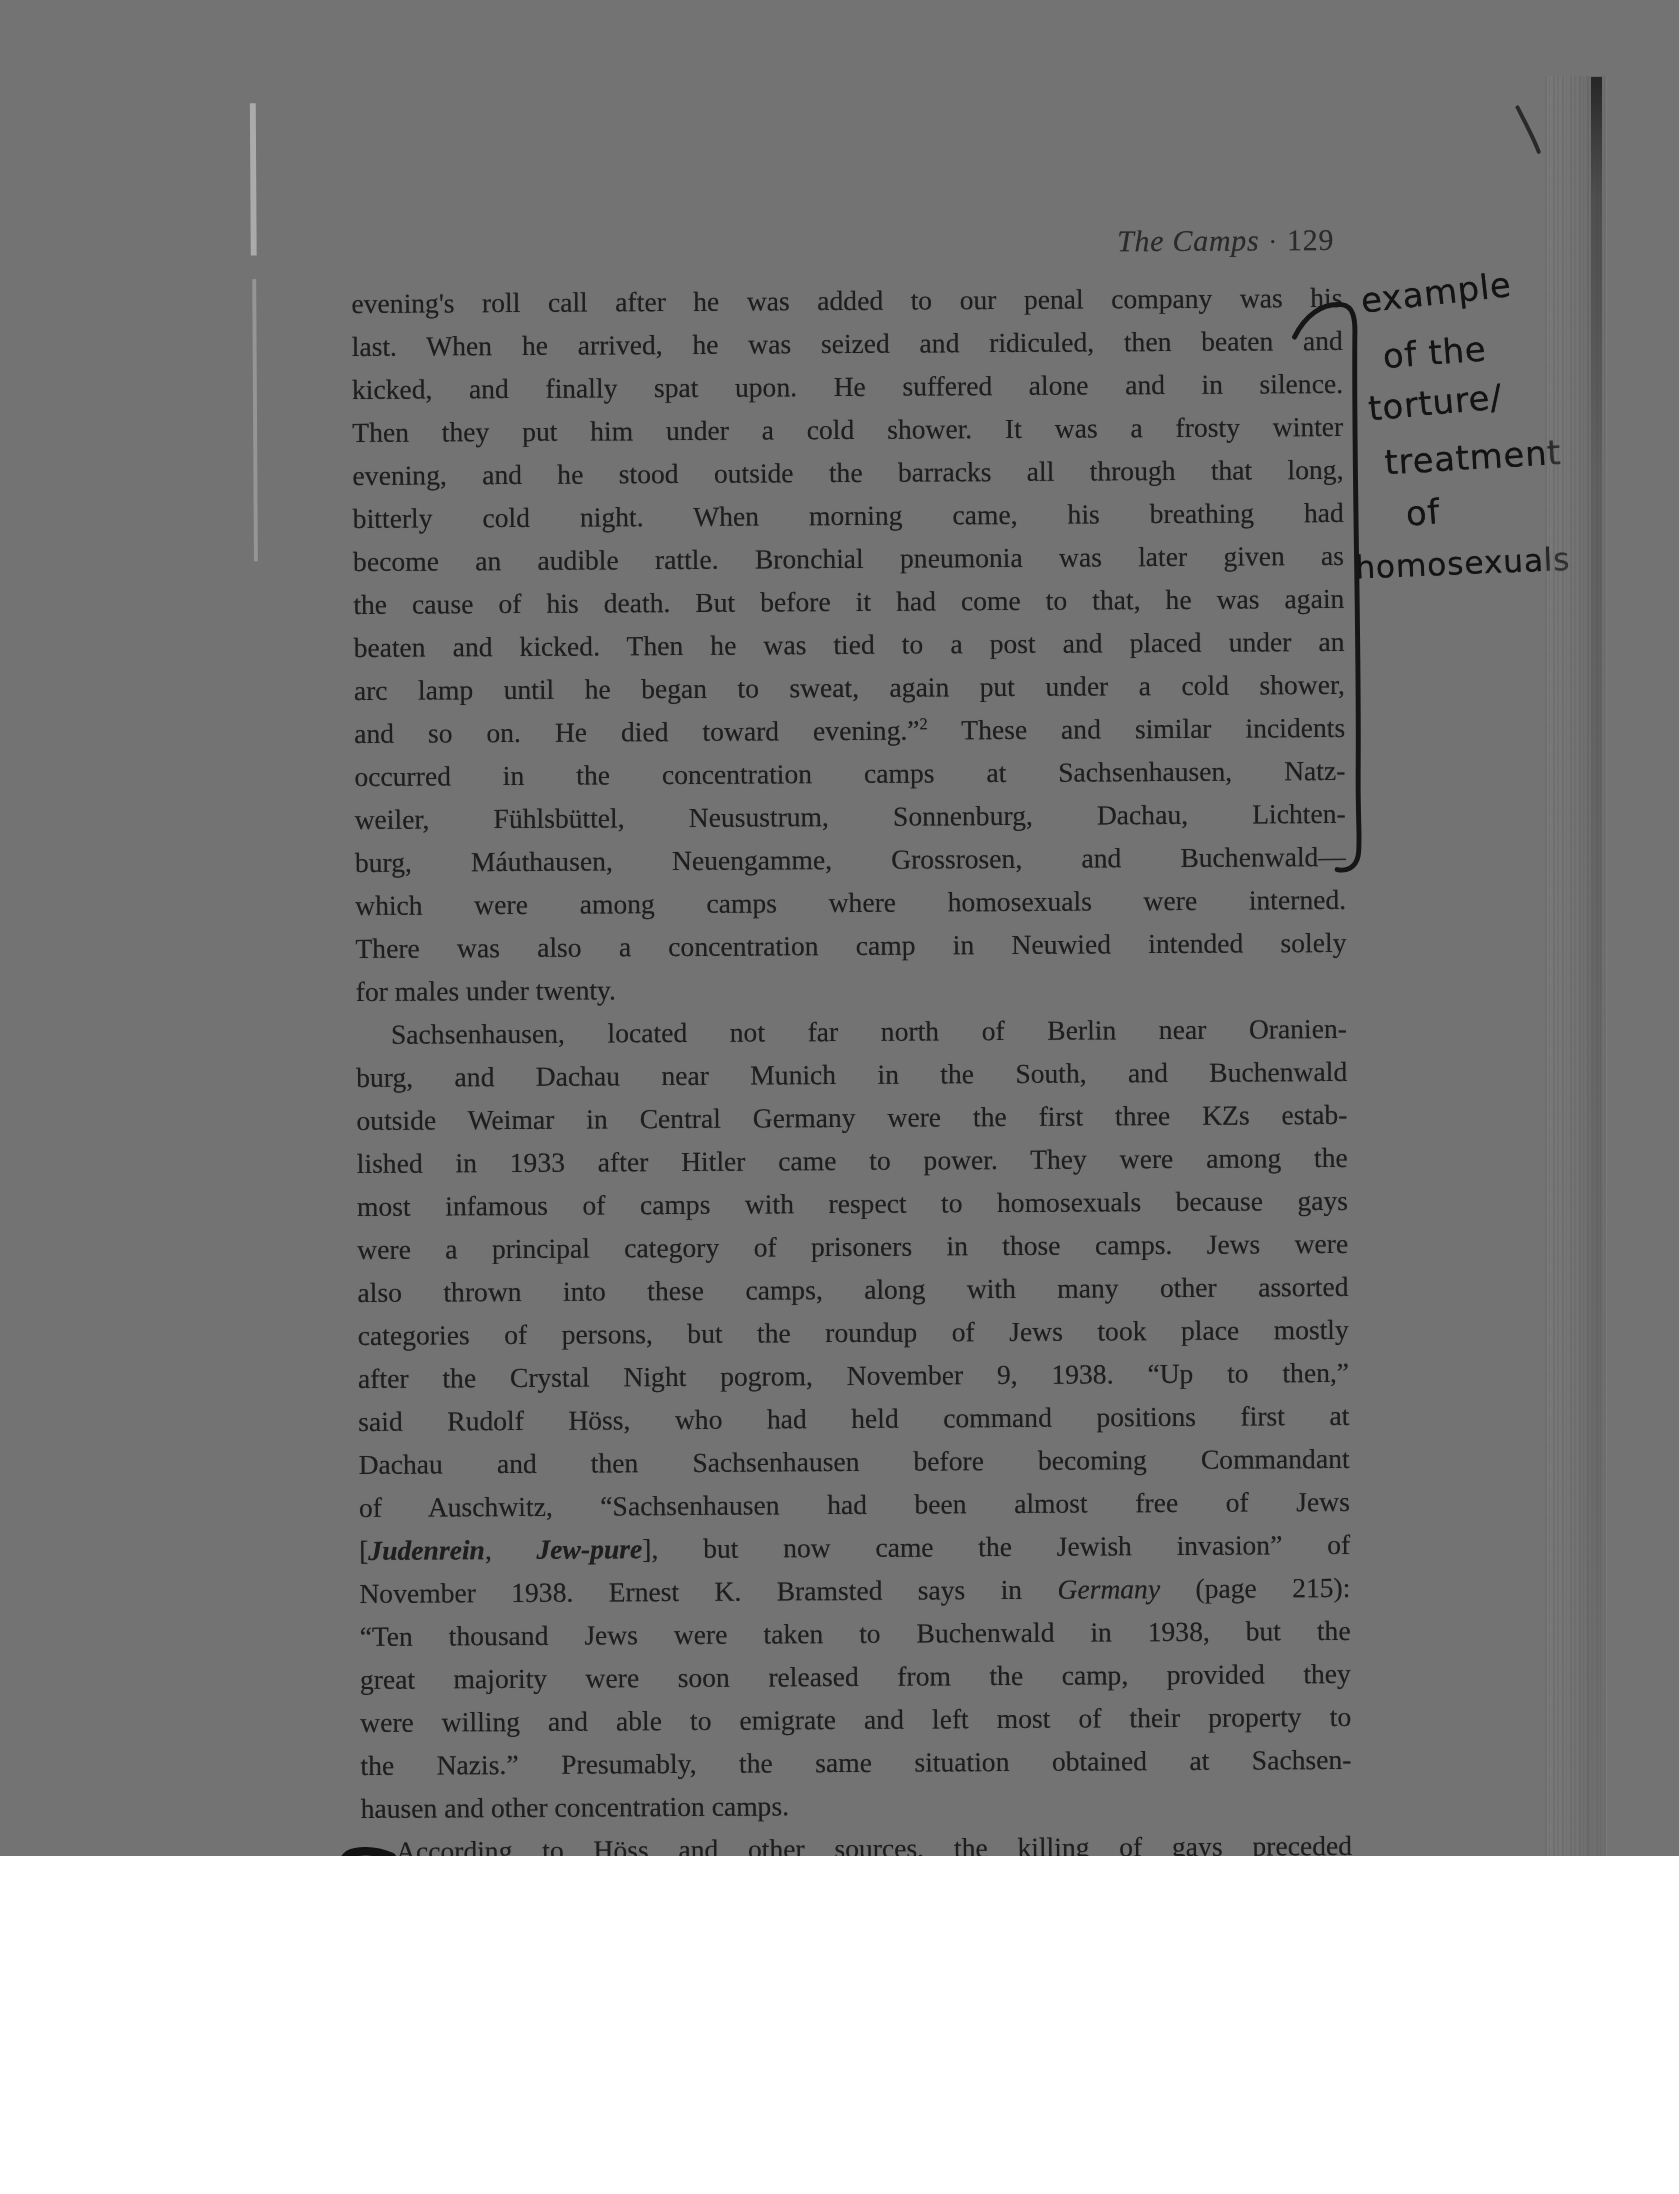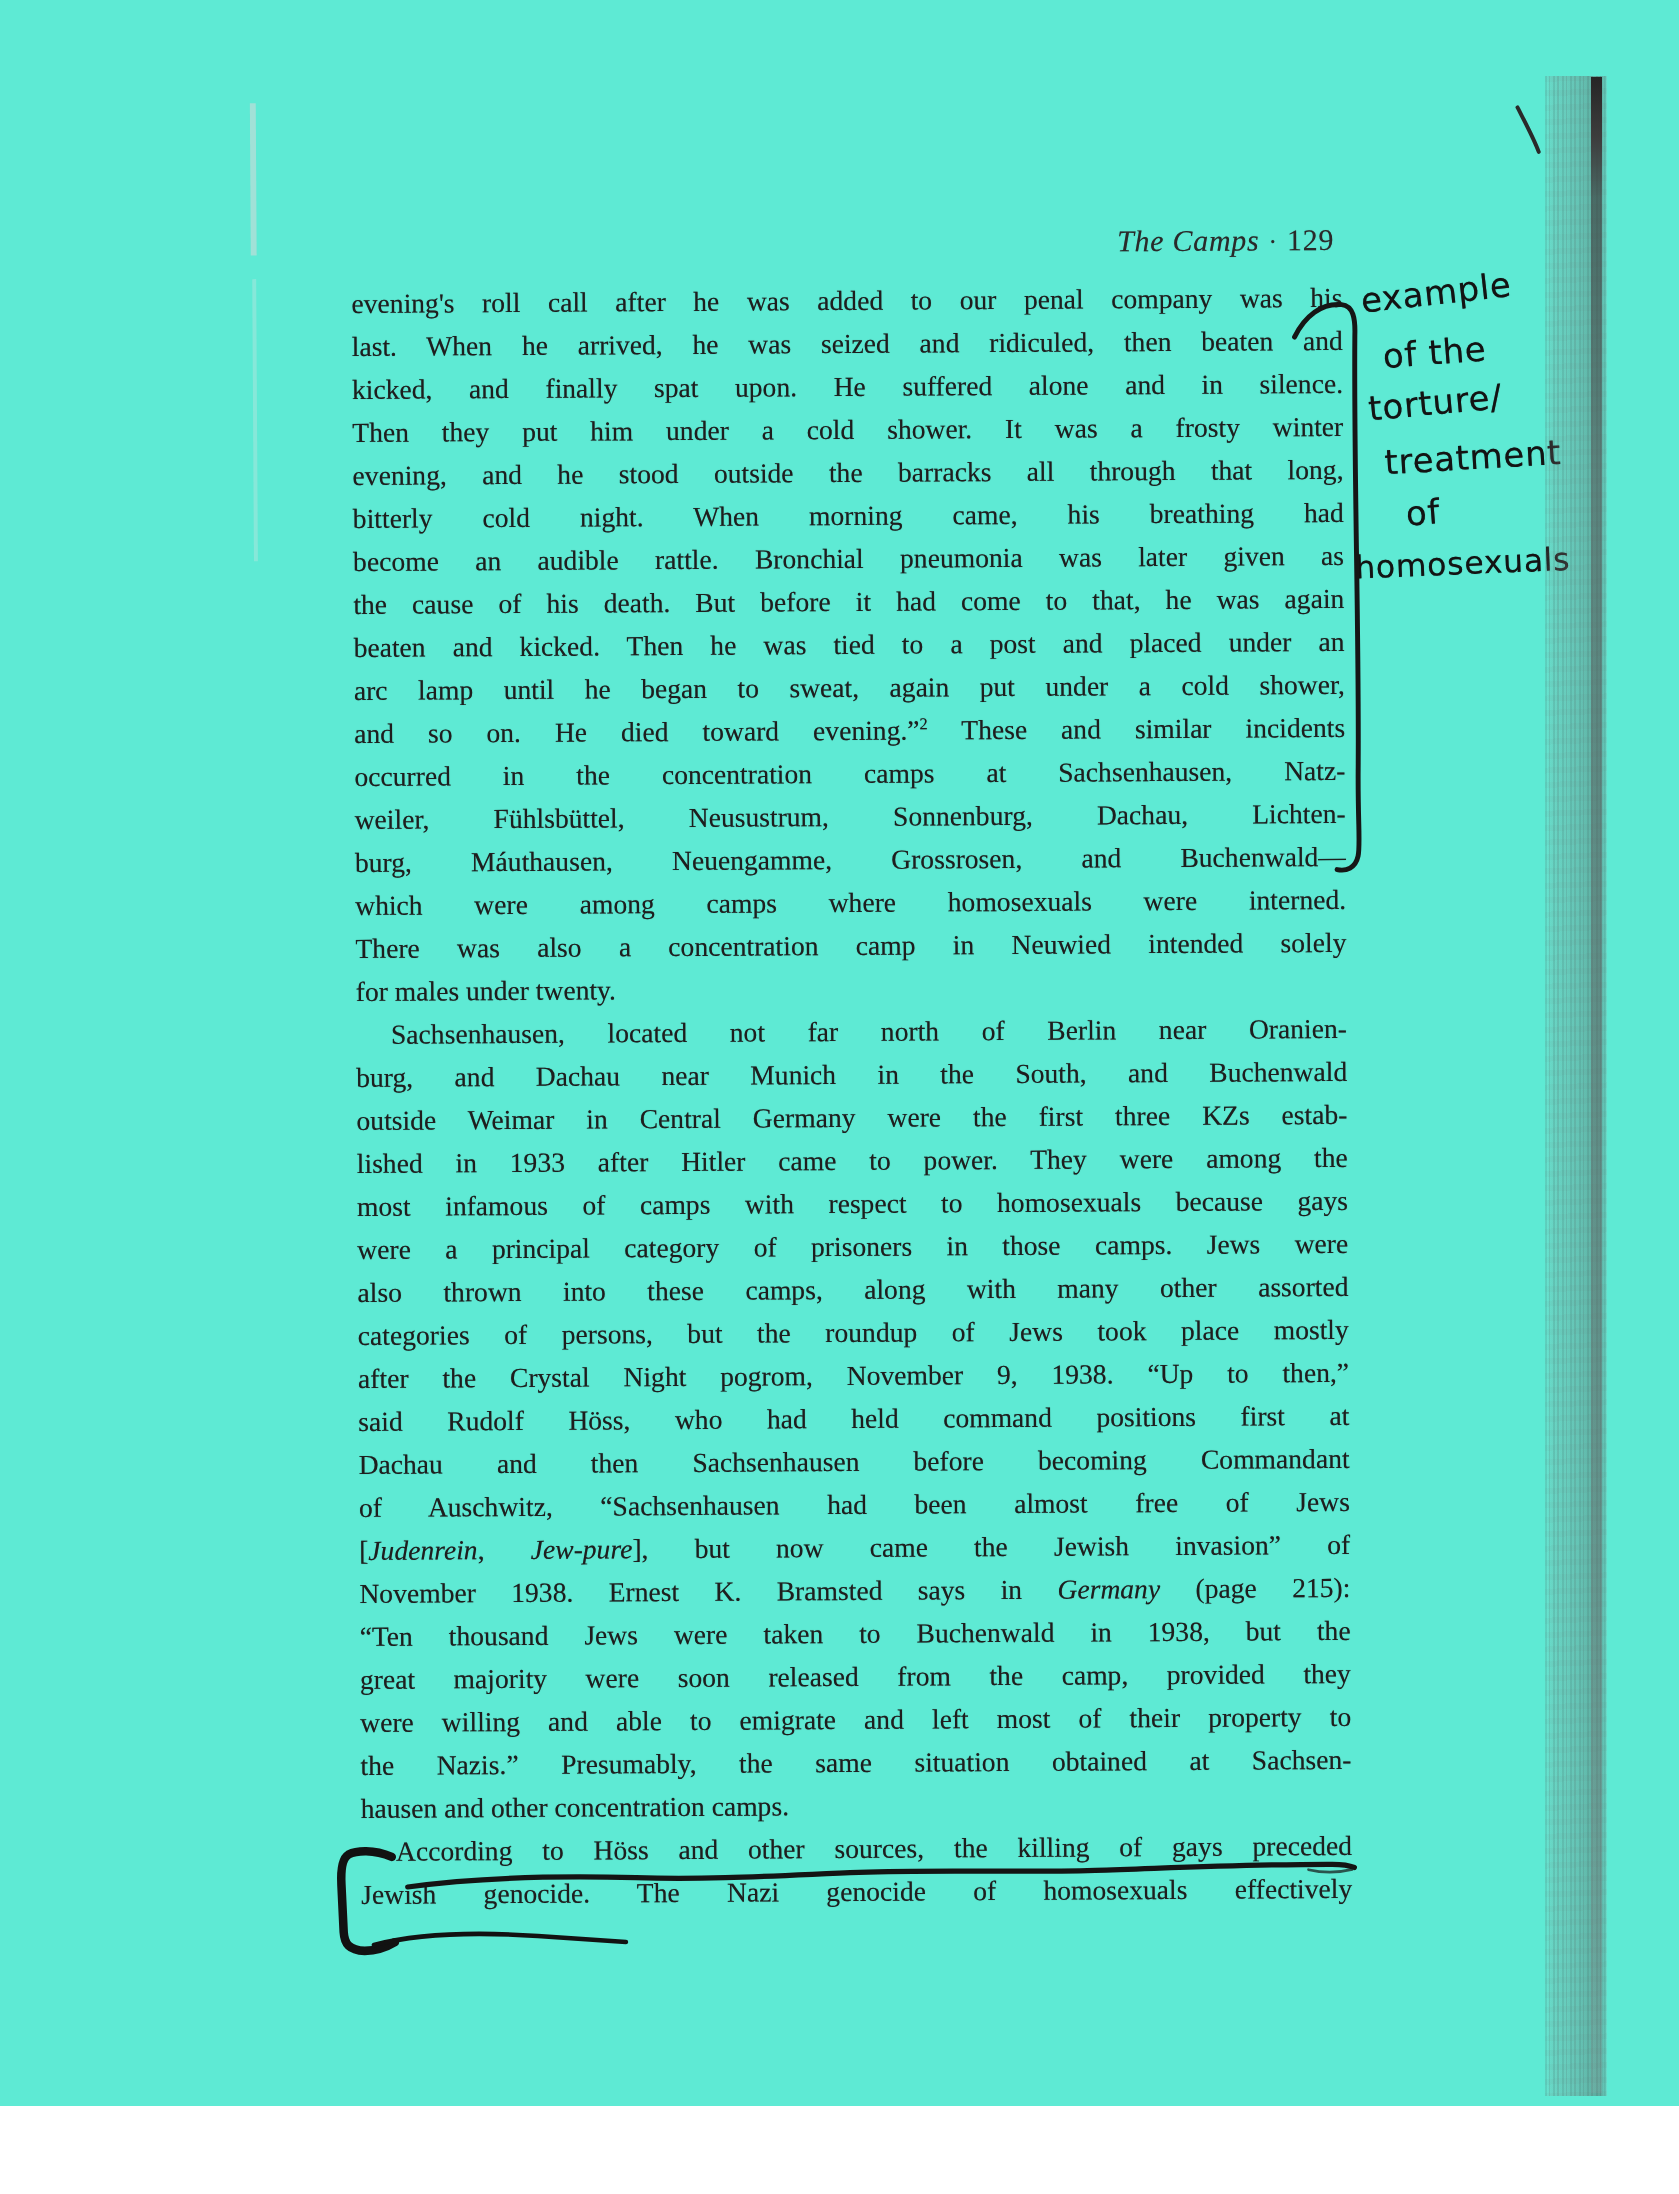--- a/index.html
+++ b/index.html
@@ -1,18 +1,18 @@
 <!DOCTYPE html>
 <html style="font-size:10.5px"><head>
 <meta charset="utf-8">
 <style>
   html,body { margin:0; padding:0; background:#ffffff; }
   .page {
-    position:relative; width:1679px; height:2106px;
-    background:#5eead4; overflow:hidden;
+    position:relative; width:1679px; height:1856px;
+    background:#737373; overflow:hidden;
     font-family:"Liberation Serif","DejaVu Serif",serif;
   }
   .scan-rotate {
     position:absolute; left:0; top:0; width:1679px; height:2194px;
     transform:rotate(-0.35deg); transform-origin:50% 40%;
   }
   
   .running-head {
     position:absolute; top:226px; right:341px; white-space:nowrap;
     font-size:30px; color:#2a2a2a; letter-spacing:0.7px;
@@ -26,21 +26,21 @@
     color:#1e1e1e; font-size:27.6px;
     text-shadow:0 0 0.7px rgba(25,25,25,.55);
   }
   .line {
     height:43px; line-height:43px;
     text-align:justify; text-align-last:justify; text-justify:inter-word;
     white-space:normal; overflow:visible;
   }
   .line.left { text-align:left; text-align-last:left; }
   .line.indent { text-indent:35px; }
-  .line .it { font-style:italic; }
+  .line .it { font-style:italic;font-weight:bold; }
   .line .b { font-weight:normal; }
   .line .sup { font-size:16.4px; vertical-align:super; line-height:0; }
   
   .marginalia { position:absolute; left:0; top:0; width:1679px; height:2194px; pointer-events:none; }
   .mline {
     position:absolute; font-family:"DejaVu Sans",sans-serif;
     font-size:34px; color:#131313; letter-spacing:0.7px; white-space:nowrap;
     text-shadow:0 0 0.7px rgba(0,0,0,.6);
   }
   .m1 { left:1364px; top:276px; transform:rotate(-6deg); }

